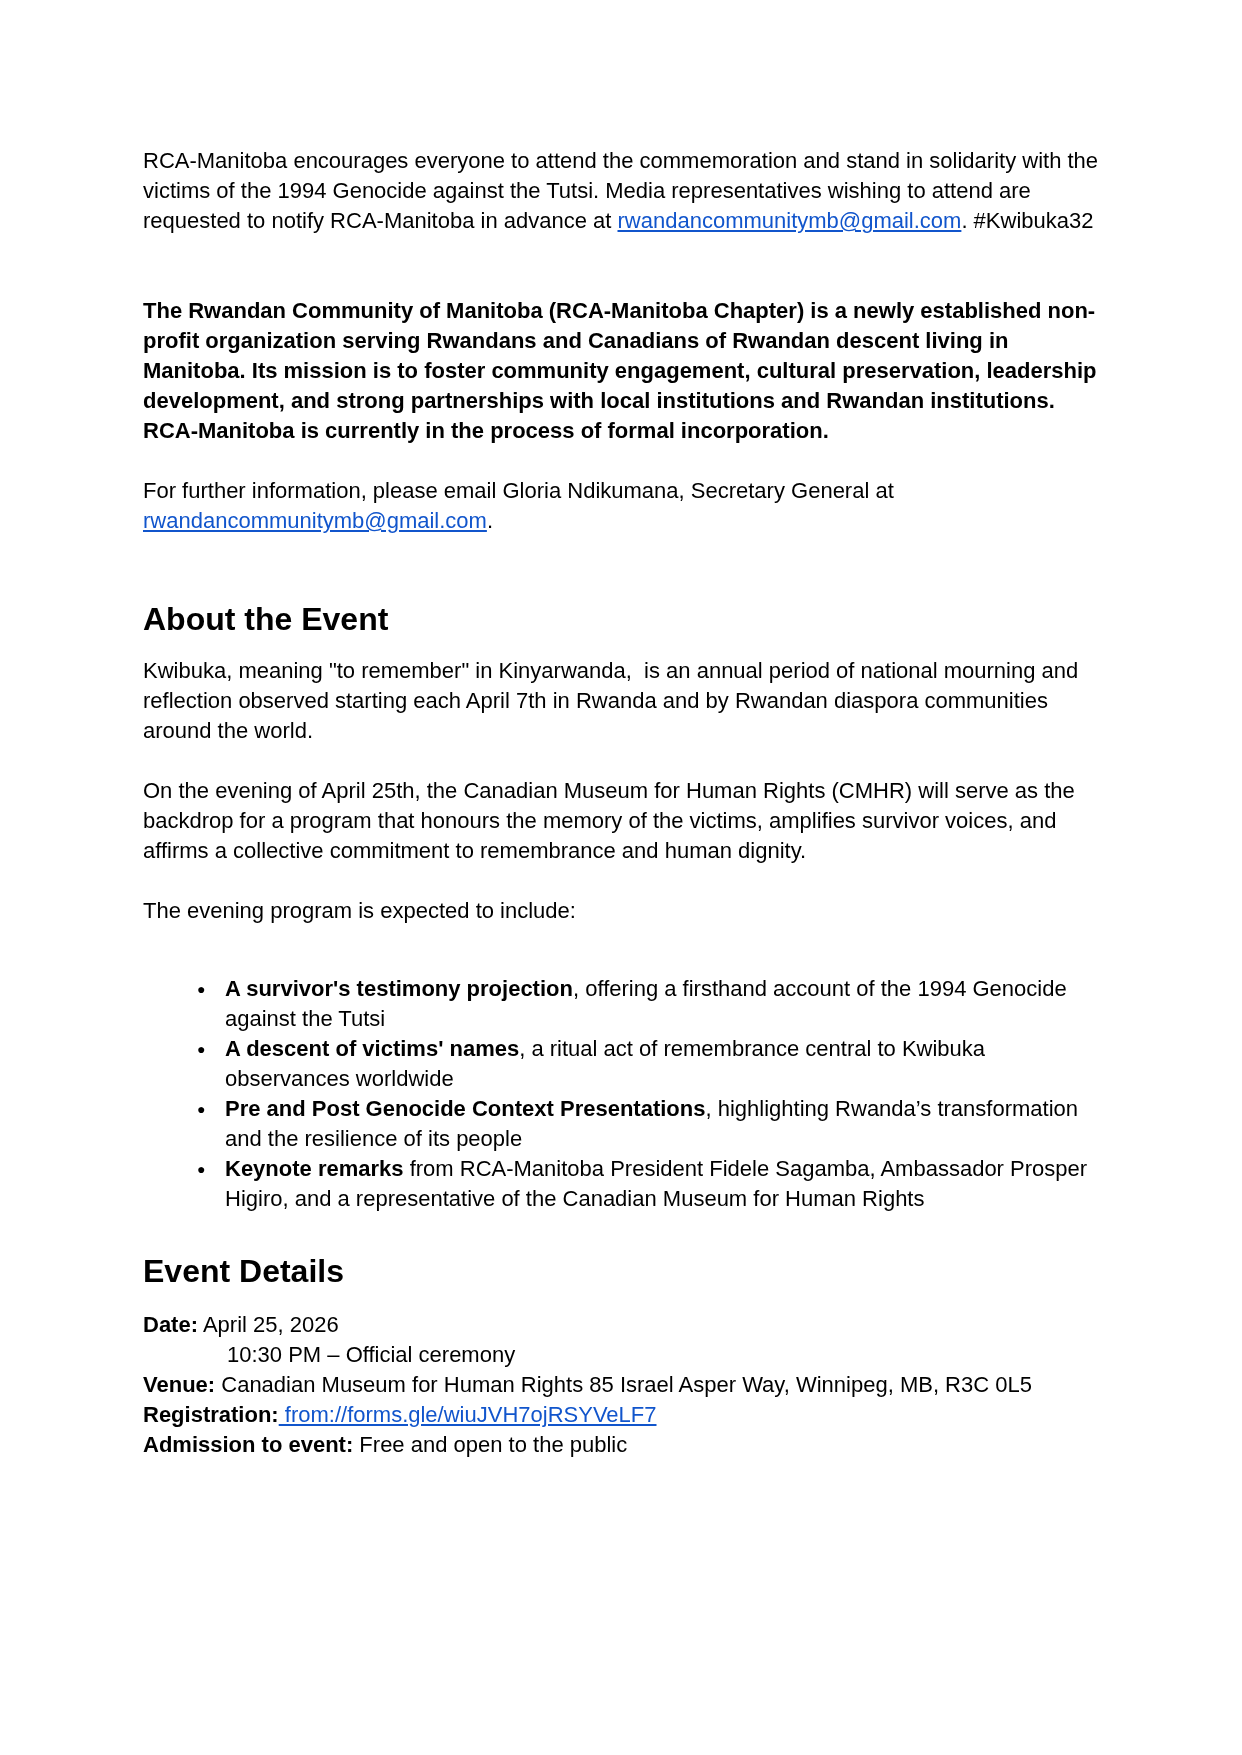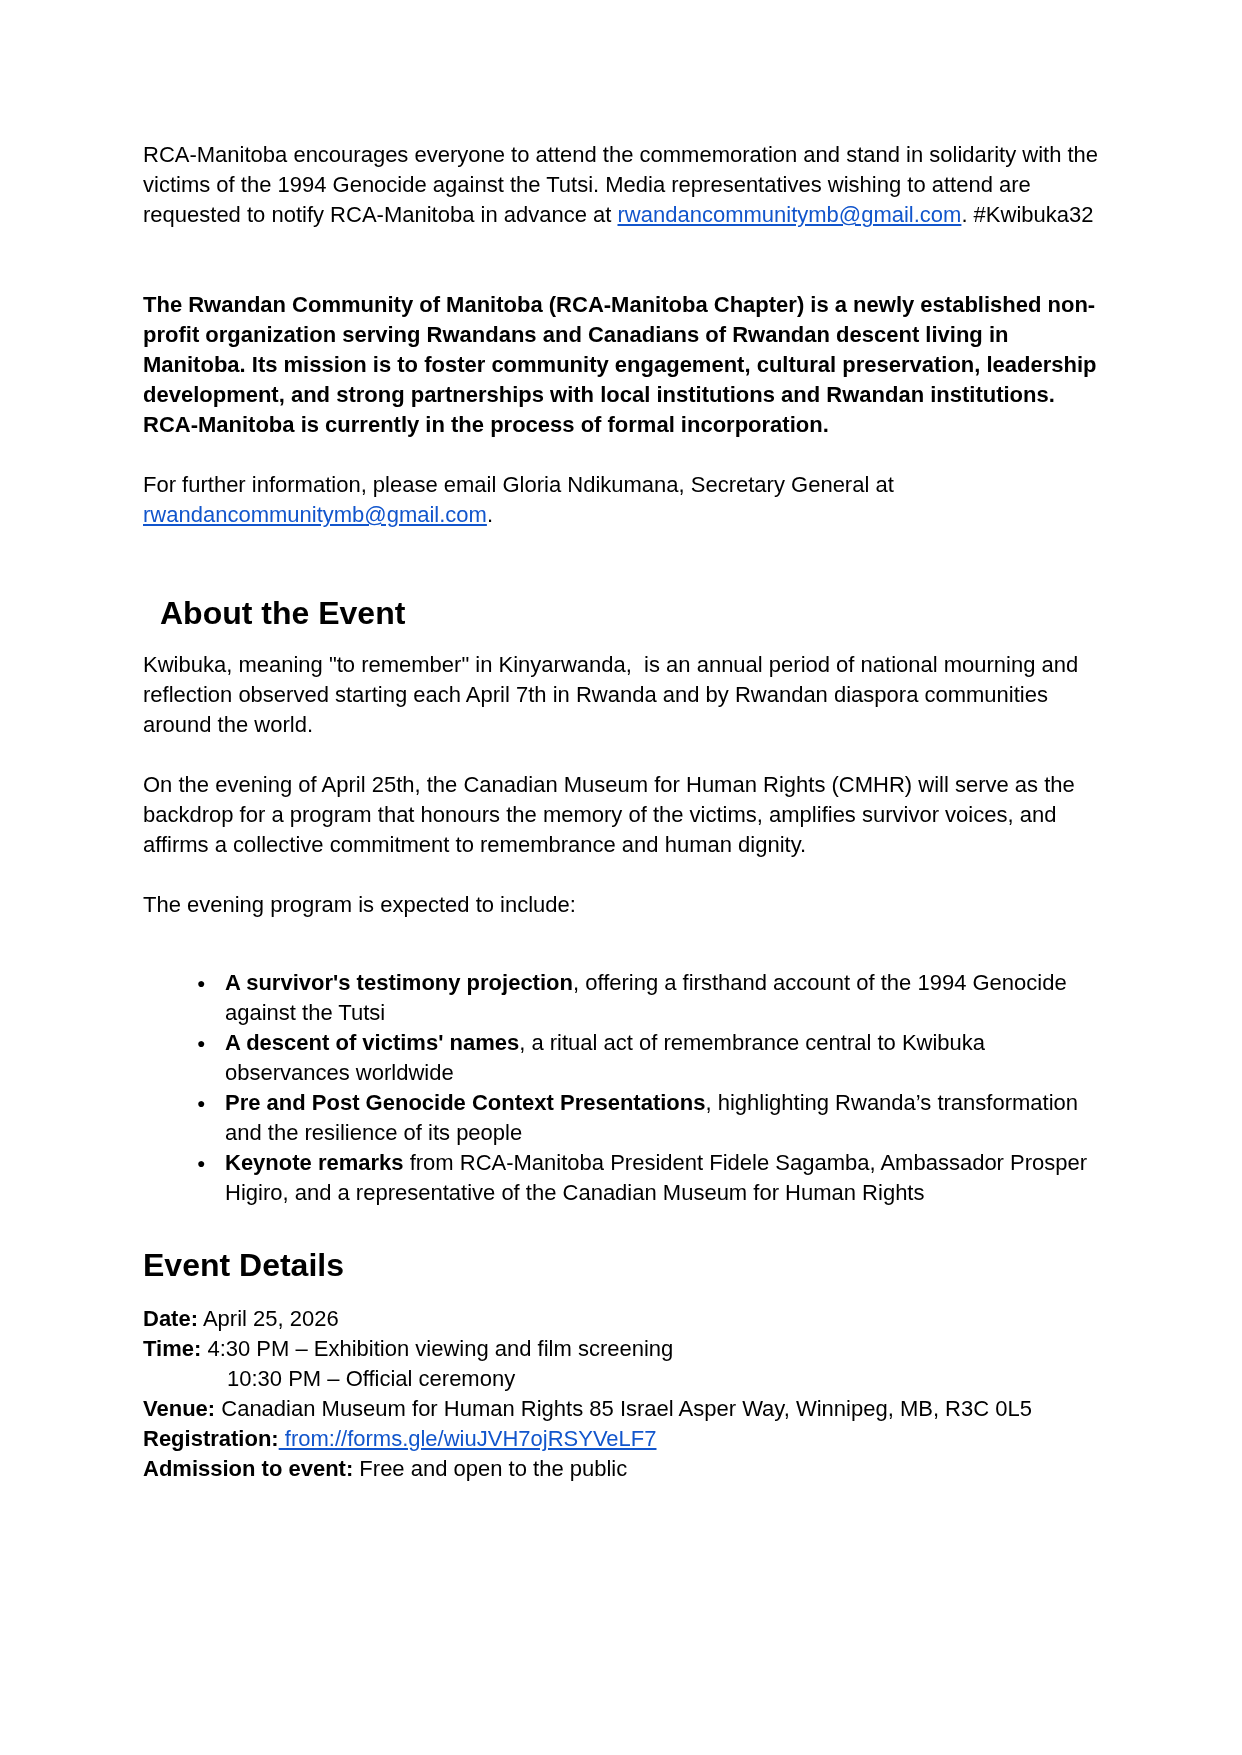--- a/index.html
+++ b/index.html
@@ -18,33 +18,33 @@
   }
   .page {
     padding: 140px 0 0 143px;
     width: 968px;
     box-sizing: content-box;
   }
   .p {
     margin: 0 0 30px 0;
     white-space: pre-wrap;
   }
-  .p.gap2 { margin-bottom: 60px; }
+  .p.gap2 { margin-bottom: 60px; margin-top: 6px; }
   .bold { font-weight: bold; }
   a.doclink {
     color: #1155cc;
     text-decoration: underline;
     white-space: pre-wrap;
     cursor: pointer;
   }
   h2.doc-heading {
     font-size: 32px;
     line-height: 42px;
     font-weight: bold;
-    margin: 62px 0 16px 17px;
+    margin: 62px 0 16px 0;
   }
   h2.doc-heading.details-heading { margin: 36px 0 18px 0; }
   ul.bullet-list {
     list-style: none;
     margin: 0 0 0 0;
     padding: 0;
   }
   ul.bullet-list li {
     display: flex;
     align-items: flex-start;
@@ -97,21 +97,20 @@
     <li>
       <span class="bullet-glyph">●</span>
       <span class="li-text"><span class="bold">Keynote remarks</span><span> from RCA-Manitoba President Fidele Sagamba, Ambassador Prosper Higiro, and a representative of the Canadian Museum for Human Rights</span></span>
     </li>
   </ul>
 
   <h2 class="doc-heading details-heading">Event Details</h2>
 
   <div class="detail-line"><span class="bold">Date:</span><span> April 25, 2026</span></div>
 
-  <div class="detail-line"><span class="bold">Time:</span><span> 4:30 PM – Exhibition viewing and film screening</span></div>
 
   <div class="detail-line indent">10:30 PM – Official ceremony</div>
 
   <div class="detail-line"><span class="bold">Venue:</span><span> Canadian Museum for Human Rights 85 Israel Asper Way, Winnipeg, MB, R3C 0L5</span></div>
 
   <div class="detail-line"><span class="bold">Registration:</span><a class="doclink"> from://forms.gle/wiuJVH7ojRSYVeLF7</a></div>
 
   <div class="detail-line"><span class="bold">Admission to event:</span><span> Free and open to the public</span></div>
 
 </div>

